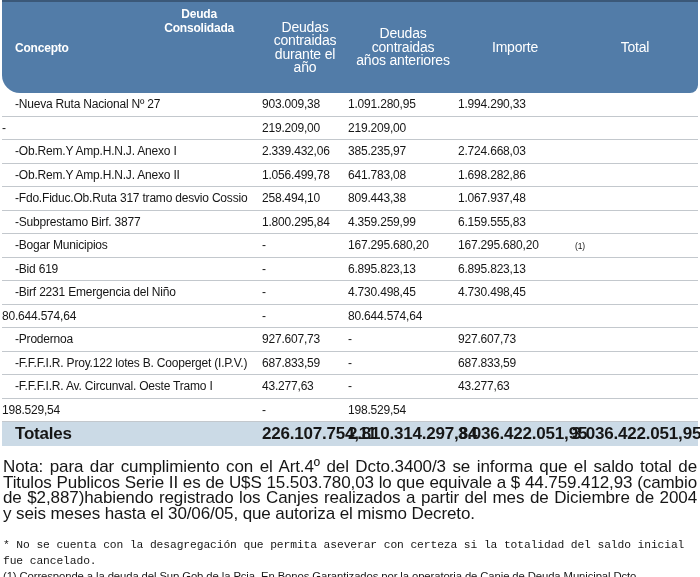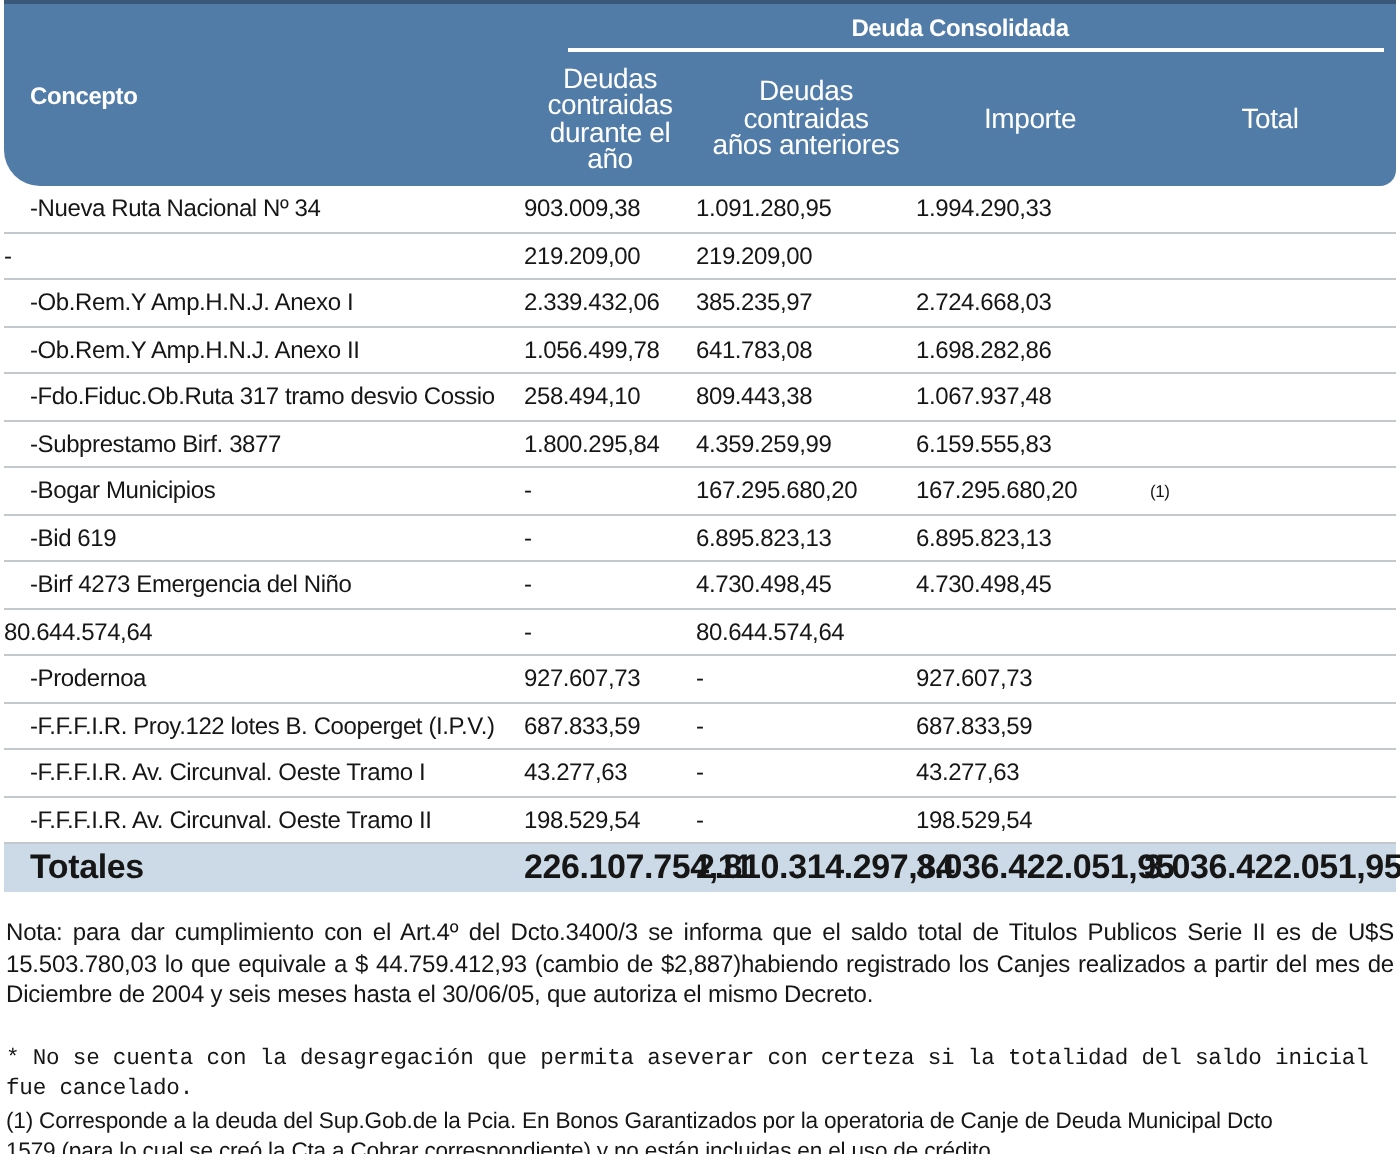--- a/index.html
+++ b/index.html
@@ -24,21 +24,21 @@
     display: flex;
     color: #ffffff;
   }
   .concepto-h {
     width: 260px; box-sizing: border-box;
     display: flex; align-items: center;
     padding-left: 13px;
     font-weight: bold; font-size: 12px;
     letter-spacing: -0.2px;
   }
-  .group { flex: 1; display: flex; flex-direction: column; }
+  .group { flex: 1; display: flex; flex-direction: row; }
   .group-title {
     text-align: center;
     font-weight: bold; font-size: 12px;
     padding-top: 5px;
     letter-spacing: -0.2px;
   }
   .group-line {
     border-bottom: 2px solid #ffffff;
     margin: 3px 6px 0 22px;
     height: 0;
@@ -79,21 +79,21 @@
     font-weight: bold;
     height: 24px;
     border-bottom: none;
   }
   .row.totals .cell { font-size: 17px; }
 
   
   .notes { margin: 13px 3px 0 3px; }
   .notes p { margin: 0; }
   .nota {
-    font-size: 12px; line-height: 15.5px;
+    font-size: 17px; line-height: 15.5px;
     text-align: justify;
     letter-spacing: -0.1px;
   }
   .note-line { font-size: 11.3px; line-height: 15.5px; letter-spacing: -0.1px; }
   .asterisk { margin-top: 17px !important; font-family: Liberation Mono, monospace; }
   .ref1 { max-width: 634px; }
 </style>
 </head>
 <body>
 
@@ -113,21 +113,21 @@
 contraidas
 años anteriores</div>
           <div class="subcol">Importe</div>
           <div class="subcol">Total</div>
         </div>
       </div>
     </div>
 
     <div id="table-body">
         <div class="row">
-          <div class="cell label">-Nueva Ruta Nacional Nº 34</div>
+          <div class="cell label">-Nueva Ruta Nacional Nº 27</div>
           <div class="cell num">903.009,38</div>
           <div class="cell num">1.091.280,95</div>
           <div class="cell num">1.994.290,33</div>
           <div class="cell num"></div>
         </div>
         <div class="row">
           <div class="cell num dash">-</div>
           <div class="cell num">219.209,00</div>
           <div class="cell num">219.209,00</div>
           <div class="cell num"></div>
@@ -168,21 +168,21 @@
           <div class="cell num"></div>
         </div>
         <div class="row">
           <div class="cell label">-Bid 619</div>
           <div class="cell num dash">-</div>
           <div class="cell num">6.895.823,13</div>
           <div class="cell num">6.895.823,13</div>
           <div class="cell num"></div>
         </div>
         <div class="row">
-          <div class="cell label">-Birf 4273 Emergencia del Niño</div>
+          <div class="cell label">-Birf 2231 Emergencia del Niño</div>
           <div class="cell num dash">-</div>
           <div class="cell num">4.730.498,45</div>
           <div class="cell num">4.730.498,45</div>
           <div class="cell num"></div>
         </div>
         <div class="row">
           <div class="cell num">80.644.574,64</div>
           <div class="cell num dash">-</div>
           <div class="cell num">80.644.574,64</div>
           <div class="cell num"></div>
@@ -202,21 +202,20 @@
           <div class="cell num"></div>
         </div>
         <div class="row">
           <div class="cell label">-F.F.F.I.R. Av. Circunval. Oeste Tramo I</div>
           <div class="cell num">43.277,63</div>
           <div class="cell num dash">-</div>
           <div class="cell num">43.277,63</div>
           <div class="cell num"></div>
         </div>
         <div class="row">
-          <div class="cell label">-F.F.F.I.R. Av. Circunval. Oeste Tramo II</div>
           <div class="cell num">198.529,54</div>
           <div class="cell num dash">-</div>
           <div class="cell num">198.529,54</div>
           <div class="cell num"></div>
         </div>
       </div>
 
     <div class="row totals">
       <div class="cell label">Totales</div>
       <div class="cell num">226.107.754,11</div>

